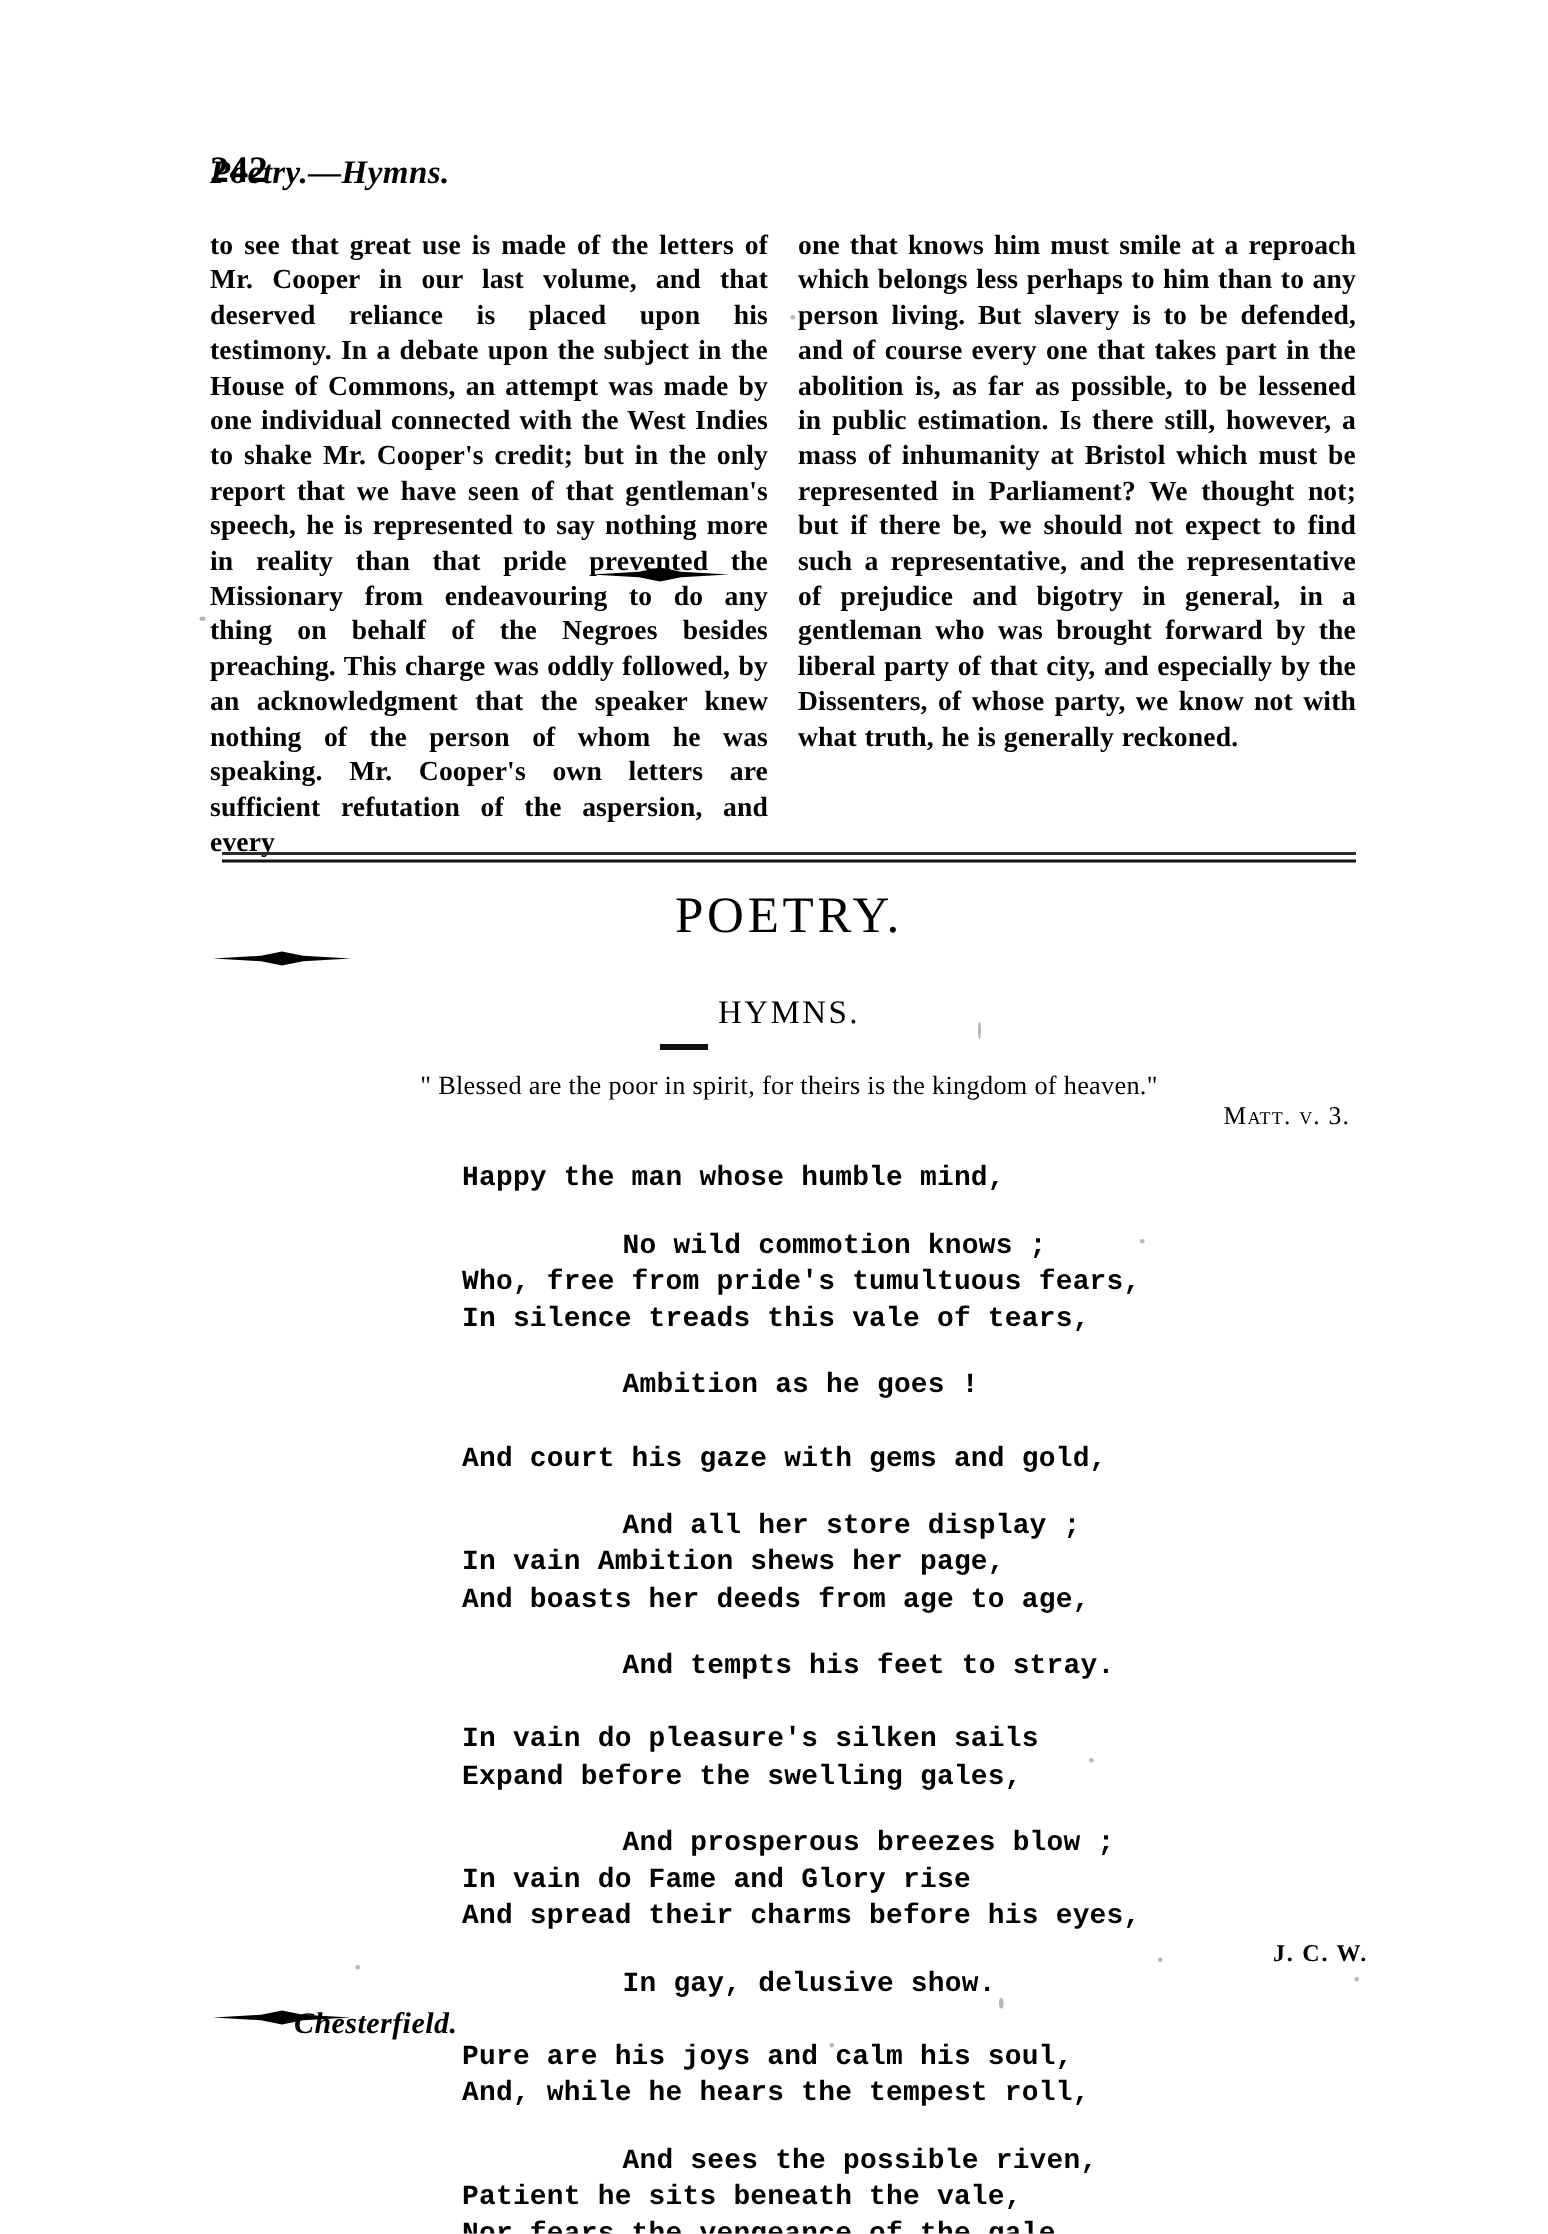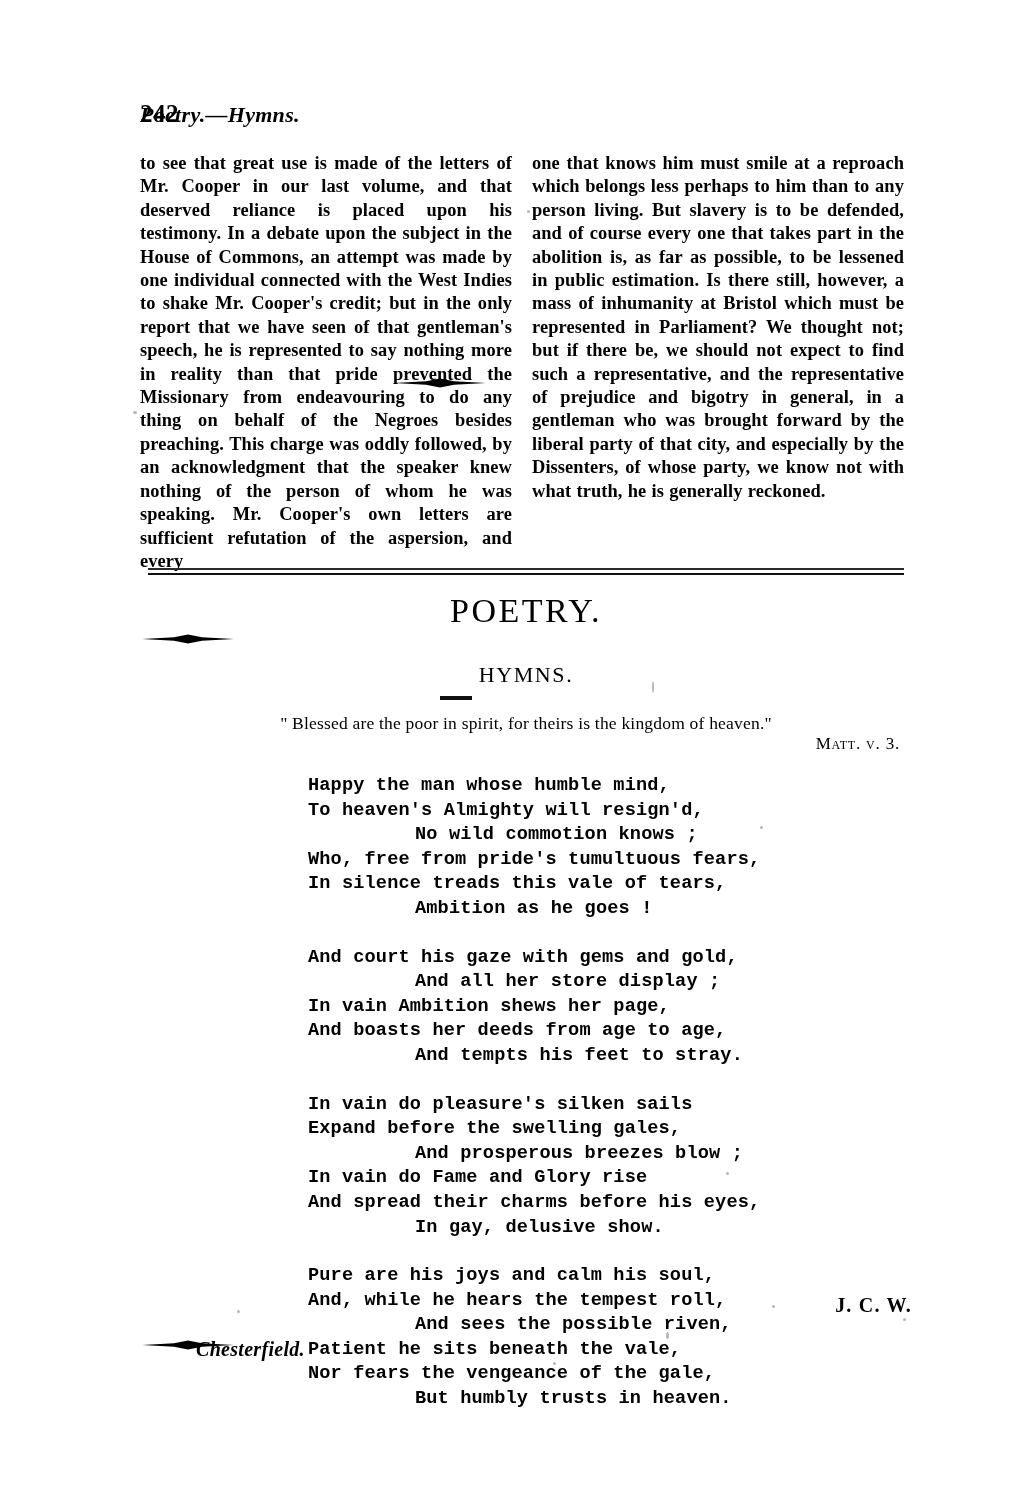--- a/index.html
+++ b/index.html
@@ -195,30 +195,31 @@
   .stanza:last-child { margin-bottom: 0; }
   .verse {
     font-size: 18.6px;
     line-height: 24.6px;
     font-weight: bold;
     white-space: nowrap;
     letter-spacing: 0.15px;
   }
   .verse.indent {
     padding-left: 107px;
+    margin-top: 20px;
   }
 
   
   .signature-initials {
     position: absolute;
     left: 400px;
     top: 1294px;
     width: 512px;
     text-align: right;
-    font-size: 20px;
+    font-size: 16px;
     font-weight: bold;
     letter-spacing: 1.2px;
   }
   .signature-place {
     position: absolute;
     left: 196px;
     top: 1320px;
     font-size: 20px;
     font-weight: bold;
     font-style: italic;
@@ -276,21 +277,20 @@
   <div class="rule-short"></div>
 
   <div class="epigraph">" Blessed are the poor in spirit, for theirs is the kingdom of heaven."</div>
   <div class="epigraph-source">
     <span class="smallcaps">Matt. v. 3.</span>
   </div>
 
   <div class="poem" id="poem">
       <div class="stanza">
         <div class="verse">Happy the man whose humble mind,</div>
-        <div class="verse">To heaven's Almighty will resign'd,</div>
         <div class="verse indent">No wild commotion knows ;</div>
         <div class="verse">Who, free from pride's tumultuous fears,</div>
         <div class="verse">In silence treads this vale of tears,</div>
         <div class="verse indent">Ambition as he goes !</div>
       </div>
       <div class="stanza">
         <div class="verse">And court his gaze with gems and gold,</div>
         <div class="verse indent">And all her store display ;</div>
         <div class="verse">In vain Ambition shews her page,</div>
         <div class="verse">And boasts her deeds from age to age,</div>

